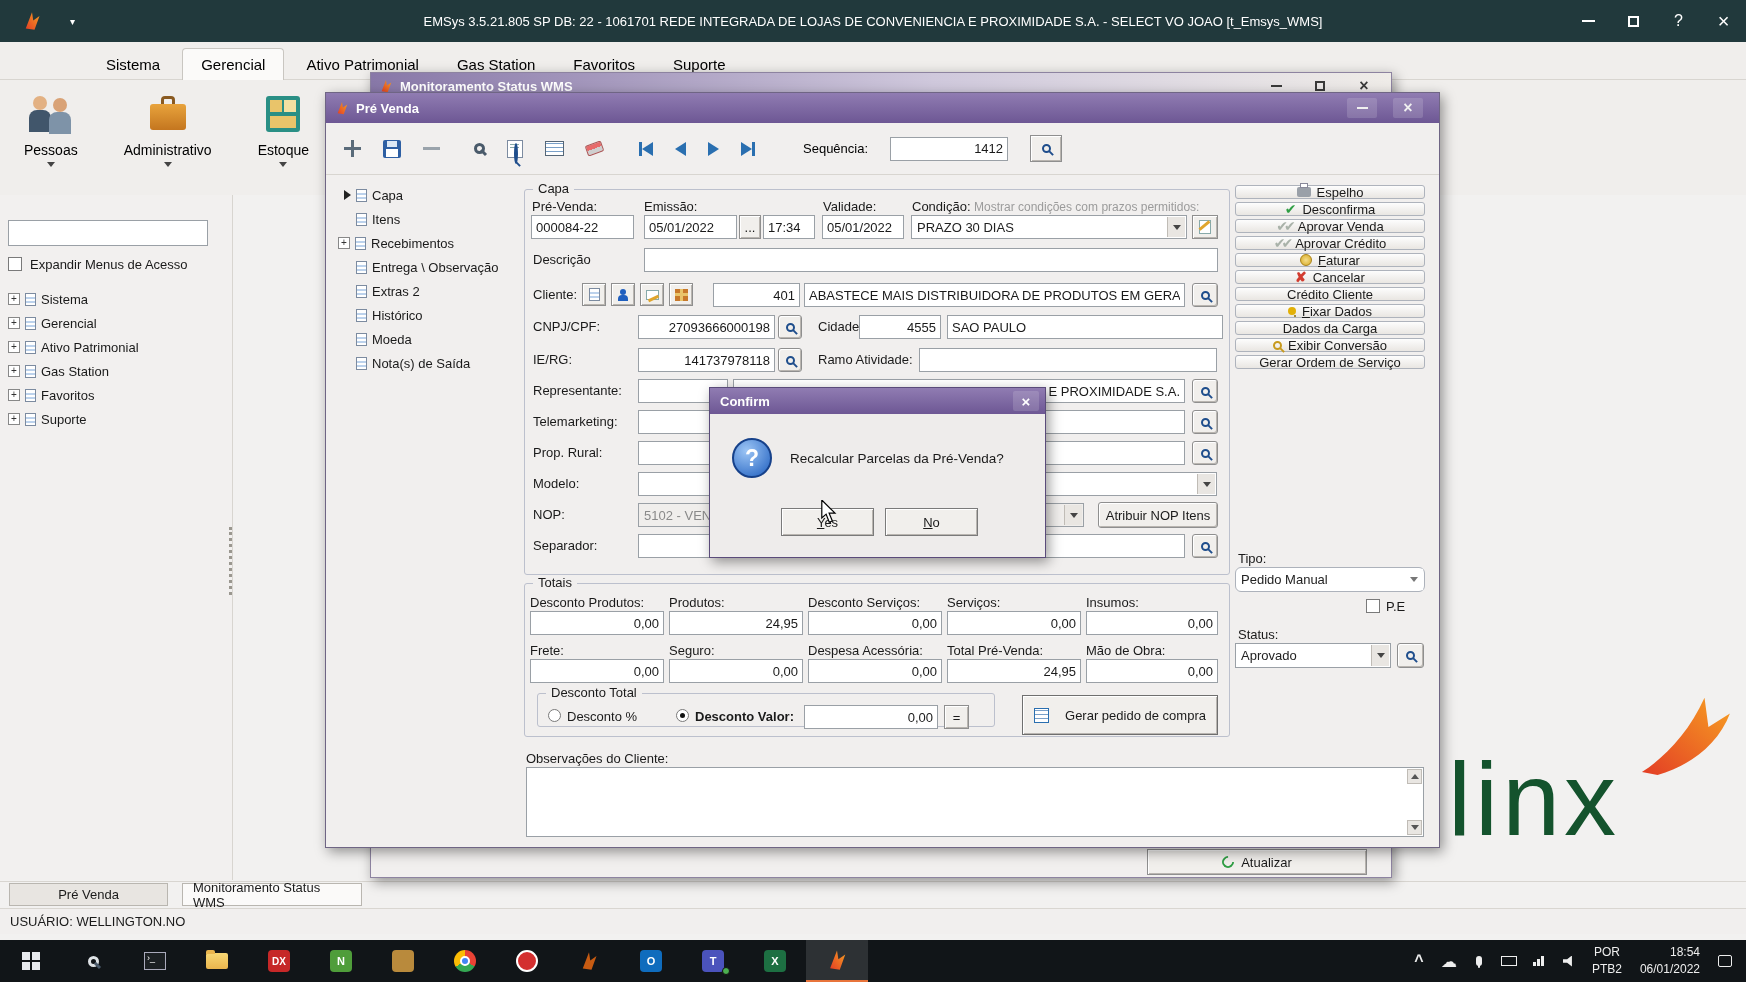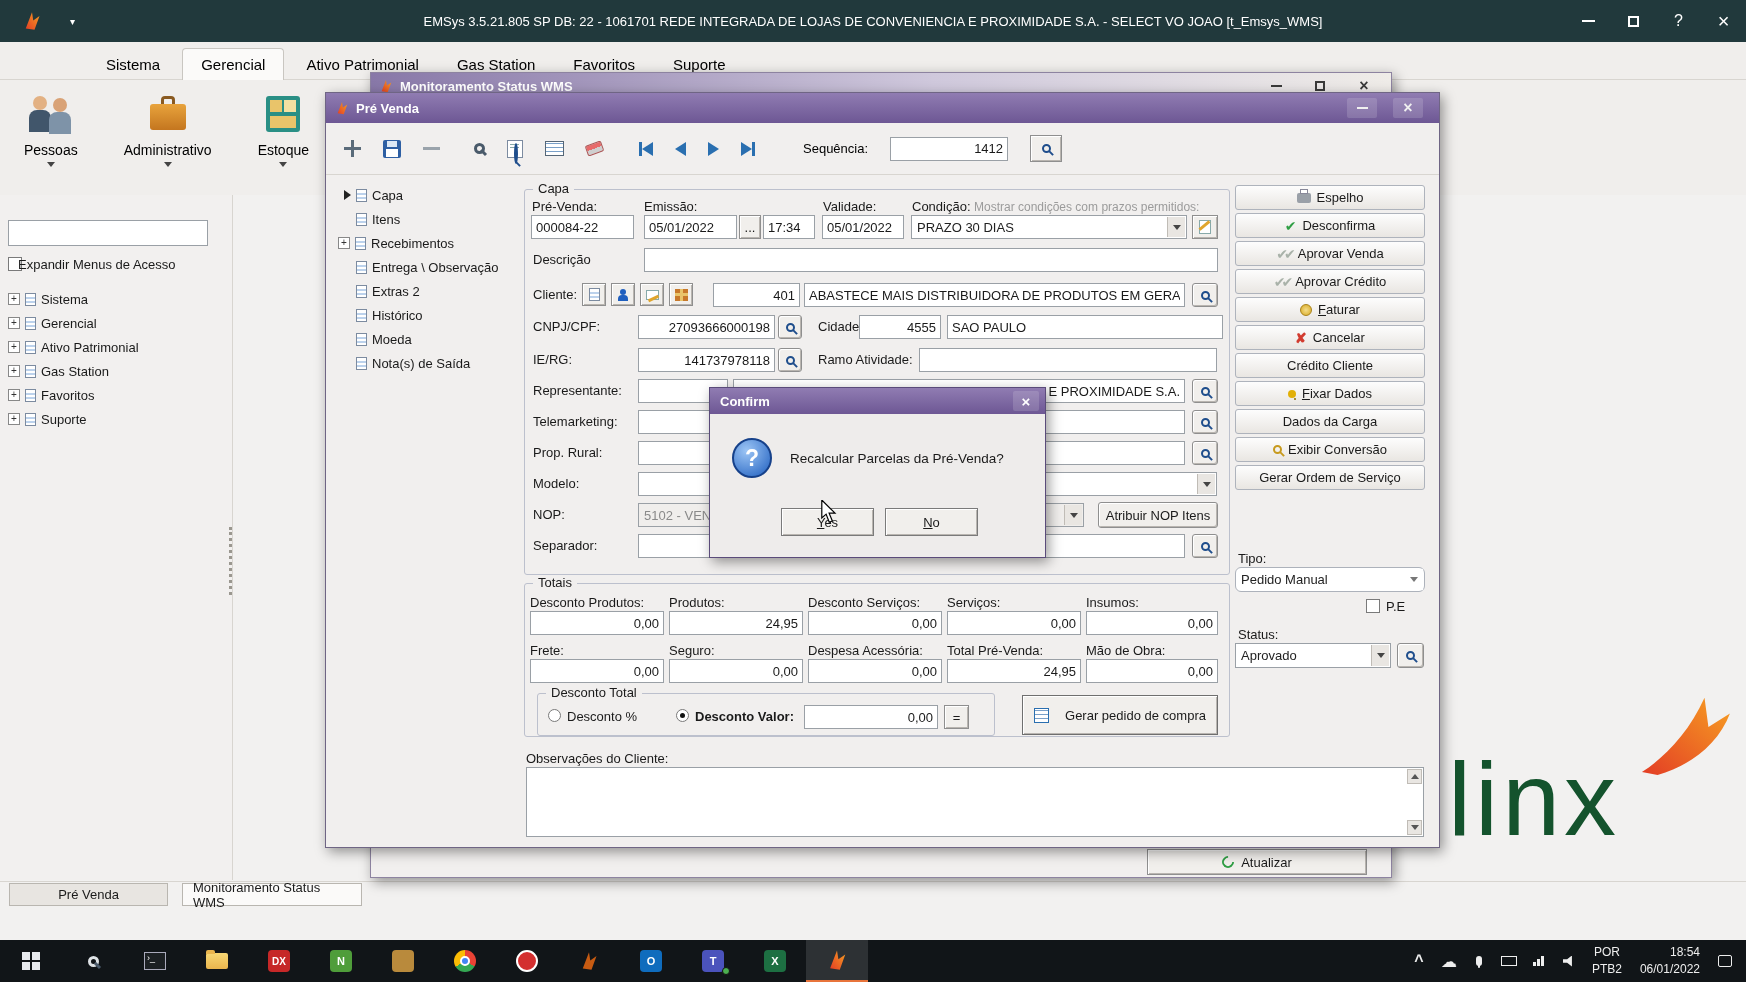--- a/index.html
+++ b/index.html
@@ -24,21 +24,21 @@
   .mag.big { width:11px; height:11px; border-width:3px; border-color:#4a5a6a; } .mag.big::after{ background:#4a5a6a; width:7px; height:3px; }
   .window { position:absolute; background:#f1efee; border:1px solid #6f6584; box-shadow:3px 4px 12px rgba(0,0,0,.4); }
   .wtitle { position:absolute; left:0; top:0; right:0; height:30px; background:linear-gradient(180deg,#907cb2,#6d5794); display:flex; align-items:center; gap:7px; padding:0 9px; color:#fff; font-weight:bold; font-size:13px; }
   .titem { position:absolute; height:24px; display:flex; align-items:center; gap:5px; font-size:13px; color:#1a1a1a; width:185px; }
   .tdoc { width:11px; height:13px; background:linear-gradient(180deg,#fff 0 3px,#bcd2ec 3px 5px,#fff 5px 7px,#bcd2ec 7px 9px,#fff 9px); border:1px solid #7c8ba0; flex:0 0 auto; }
   .xbox { width:12px; height:12px; border:1px solid #888; background:#fff; font-size:10px; line-height:10px; text-align:center; color:#333; flex:0 0 auto; }
   .xbox::before { content:"+"; }
   .chk { position:absolute; width:14px; height:14px; border:1px solid #7a7a7a; background:#fff; }
   .radio { width:13px; height:13px; border:1px solid #7a7a7a; border-radius:50%; background:#fff; position:relative; flex:0 0 auto; }
   .radio.sel::after { content:""; position:absolute; inset:3px; background:#111; border-radius:50%; }
-  .abtn { display:flex; align-items:center; justify-content:center; gap:6px; height:25px; border:1px solid #aeb3bc; border-radius:3px; background:linear-gradient(#fdfdfd,#e9e6e2); font-size:13px; color:#1a1a1a; }
+  .abtn { display:flex; align-items:center; justify-content:center; gap:6px; height:14px; border:1px solid #aeb3bc; border-radius:3px; background:linear-gradient(#fdfdfd,#e9e6e2); font-size:13px; color:#1a1a1a; }
   .u1 { display:block; } .u1::first-letter { text-decoration:underline; }
   .navtri-l { width:0; height:0; border-top:7px solid transparent; border-bottom:7px solid transparent; border-right:11px solid #2a6fb0; }
   .navtri-r { width:0; height:0; border-top:7px solid transparent; border-bottom:7px solid transparent; border-left:11px solid #2a6fb0; }
   .navbar { width:3px; height:14px; background:#2a6fb0; }
   .ck { font-size:14px; line-height:1; }
   .tabbtn { position:absolute; height:23px; border:1px solid #b9b6b0; background:#e8e5e1; font-size:13px; display:flex; align-items:center; justify-content:center; padding:0 10px; color:#1a1a1a; }
   .tbi { width:62px; height:42px; display:flex; align-items:center; justify-content:center; position:relative; }
   .trayico { width:30px; height:42px; display:flex; align-items:center; justify-content:center; color:#eee; }
   .appsq { width:22px; height:22px; border-radius:4px; display:flex; align-items:center; justify-content:center; color:#fff; font-weight:bold; font-size:11px; }
   .flame { display:block; }
@@ -131,21 +131,21 @@
   <div class="abs" style="left:1448px;top:688px;width:295px;height:190px;">
     <svg class="abs" style="left:180px;top:0;" width="110" height="88" viewBox="0 0 100 90">
       <path d="M8 86 C30 72 56 46 72 10 L76 40 L98 26 C86 58 56 80 24 89 Z" fill="url(#flameGrad)"></path>
     </svg>
     <div style="position:absolute;left:0;top:52px;font-size:104px;color:#14532d;letter-spacing:4px;">linx</div>
   </div>
 
   <div class="abs" style="left:0;top:195px;width:233px;height:685px;background:#f2f0ef;border-right:1px solid #d8d5d0;">
     <input class="tb" style="left: 8px; top: 25px; width: 200px; height: 26px;" value="">
     <span class="chk" style="left:8px;top:62px;"></span>
-    <span class="lbl" style="left:18px;top:62px;">Expandir Menus de Acesso</span>
+    <span class="lbl" style="left:30px;top:62px;">Expandir Menus de Acesso</span>
     <div class="titem" style="left:8px;top:92px;">
         <span class="xbox"></span>
         <span class="tdoc"></span>
         <span>Sistema</span>
       </div>
     <div class="titem" style="left:8px;top:116px;">
         <span class="xbox"></span>
         <span class="tdoc"></span>
         <span>Gerencial</span>
       </div>
@@ -409,21 +409,21 @@
     <input class="tb r" style="left: 204px; top: 566px; width: 134px;" value="0,00">
     <span class="lbl" style="left:343px;top:550px;">Seguro:</span>
     <input class="tb r" style="left: 343px; top: 566px; width: 134px;" value="0,00">
     <span class="lbl" style="left:482px;top:550px;">Despesa Acessória:</span>
     <input class="tb r" style="left: 482px; top: 566px; width: 134px;" value="0,00">
     <span class="lbl" style="left:621px;top:550px;">Total Pré-Venda:</span>
     <input class="tb r" style="left: 621px; top: 566px; width: 134px;" value="24,95">
     <span class="lbl" style="left:760px;top:550px;">Mão de Obra:</span>
     <input class="tb r" style="left: 760px; top: 566px; width: 132px;" value="0,00">
 
-    <div class="grp" style="left:211px;top:600px;width:458px;height:43px;">
+    <div class="grp" style="left:211px;top:600px;width:458px;height:34px;">
       <span class="leg">Desconto Total</span>
     </div>
     <span class="radio" style="position:absolute;left:222px;top:616px;"></span>
     <span class="lbl" style="left:241px;top:616px;">Desconto %</span>
     <span class="radio sel" style="position:absolute;left:350px;top:616px;"></span>
     <span class="lbl" style="left:369px;top:616px;font-weight:bold;">Desconto Valor:</span>
     <input class="tb r" style="left: 478px; top: 612px; width: 134px;" value="0,00">
     <span class="btn3d" style="left:618px;top:612px;width:25px;height:24px;">=</span>
 
     <span class="btn3d" style="left:696px;top:602px;width:196px;height:40px;gap:16px;border-color:#6f6f6f;">
@@ -524,20 +524,23 @@
   </div>
 
   <svg class="abs" style="left:818px;top:500px;z-index:7;" width="22" height="24" viewBox="0 0 14 20">
     <path d="M1 0 L1 15 L4.6 11.8 L7.2 18.6 L9.8 17.5 L7.1 11 L12 11 Z" fill="#fff" stroke="#000" stroke-width="1"></path>
   </svg>
 
   <div class="abs" style="left:0;top:881px;width:1746px;height:26px;border-top:1px solid #d8d5d0;">
     <div class="tabbtn" style="left:9px;top:1px;width:159px;">Pré Venda</div>
     <div class="tabbtn" style="left:182px;top:1px;width:180px;background:#fbfaf9;">Monitoramento Status WMS</div>
   </div>
+  <div class="abs" style="left:0;top:908px;width:1746px;height:26px;background:#f1efee;border-top:1px solid #d9d6d1;display:flex;align-items:center;padding-left:10px;">
+    <span style="font-size:13px;color:#1a1a1a;">USUÁRIO: WELLINGTON.NO</span>
+  </div>
 
   <div class="abs" style="left:0;top:940px;width:1746px;height:42px;background:#111518;display:flex;align-items:center;z-index:9;">
     <div class="tbi">
         <span style="display:grid;grid-template-columns:8px 8px;grid-template-rows:8px 8px;gap:2px;">
           <span style="background:#e8eaed;"></span>
           <span style="background:#e8eaed;"></span>
           <span style="background:#e8eaed;"></span>
           <span style="background:#e8eaed;"></span>
         </span>
       </div>

